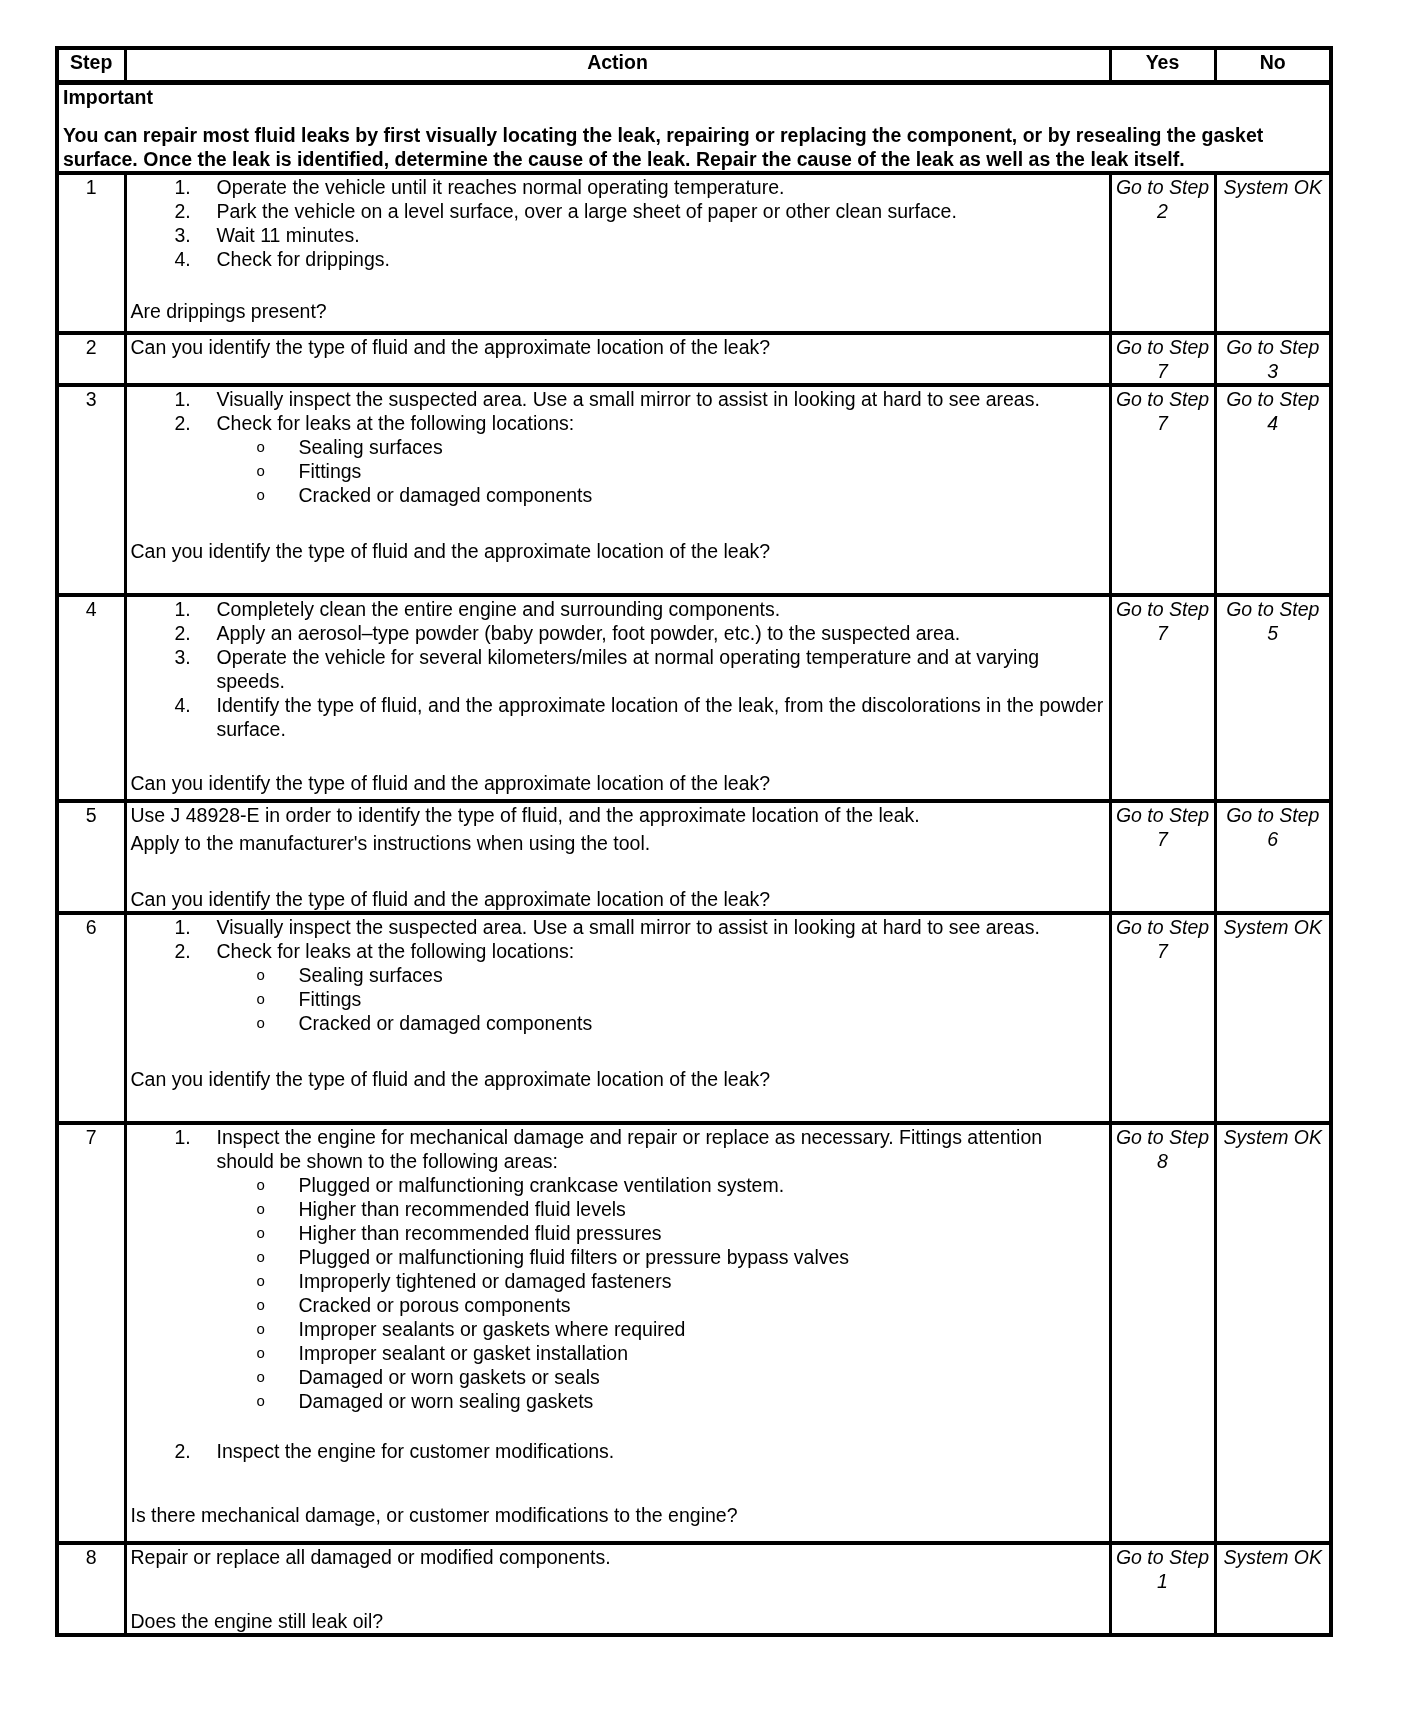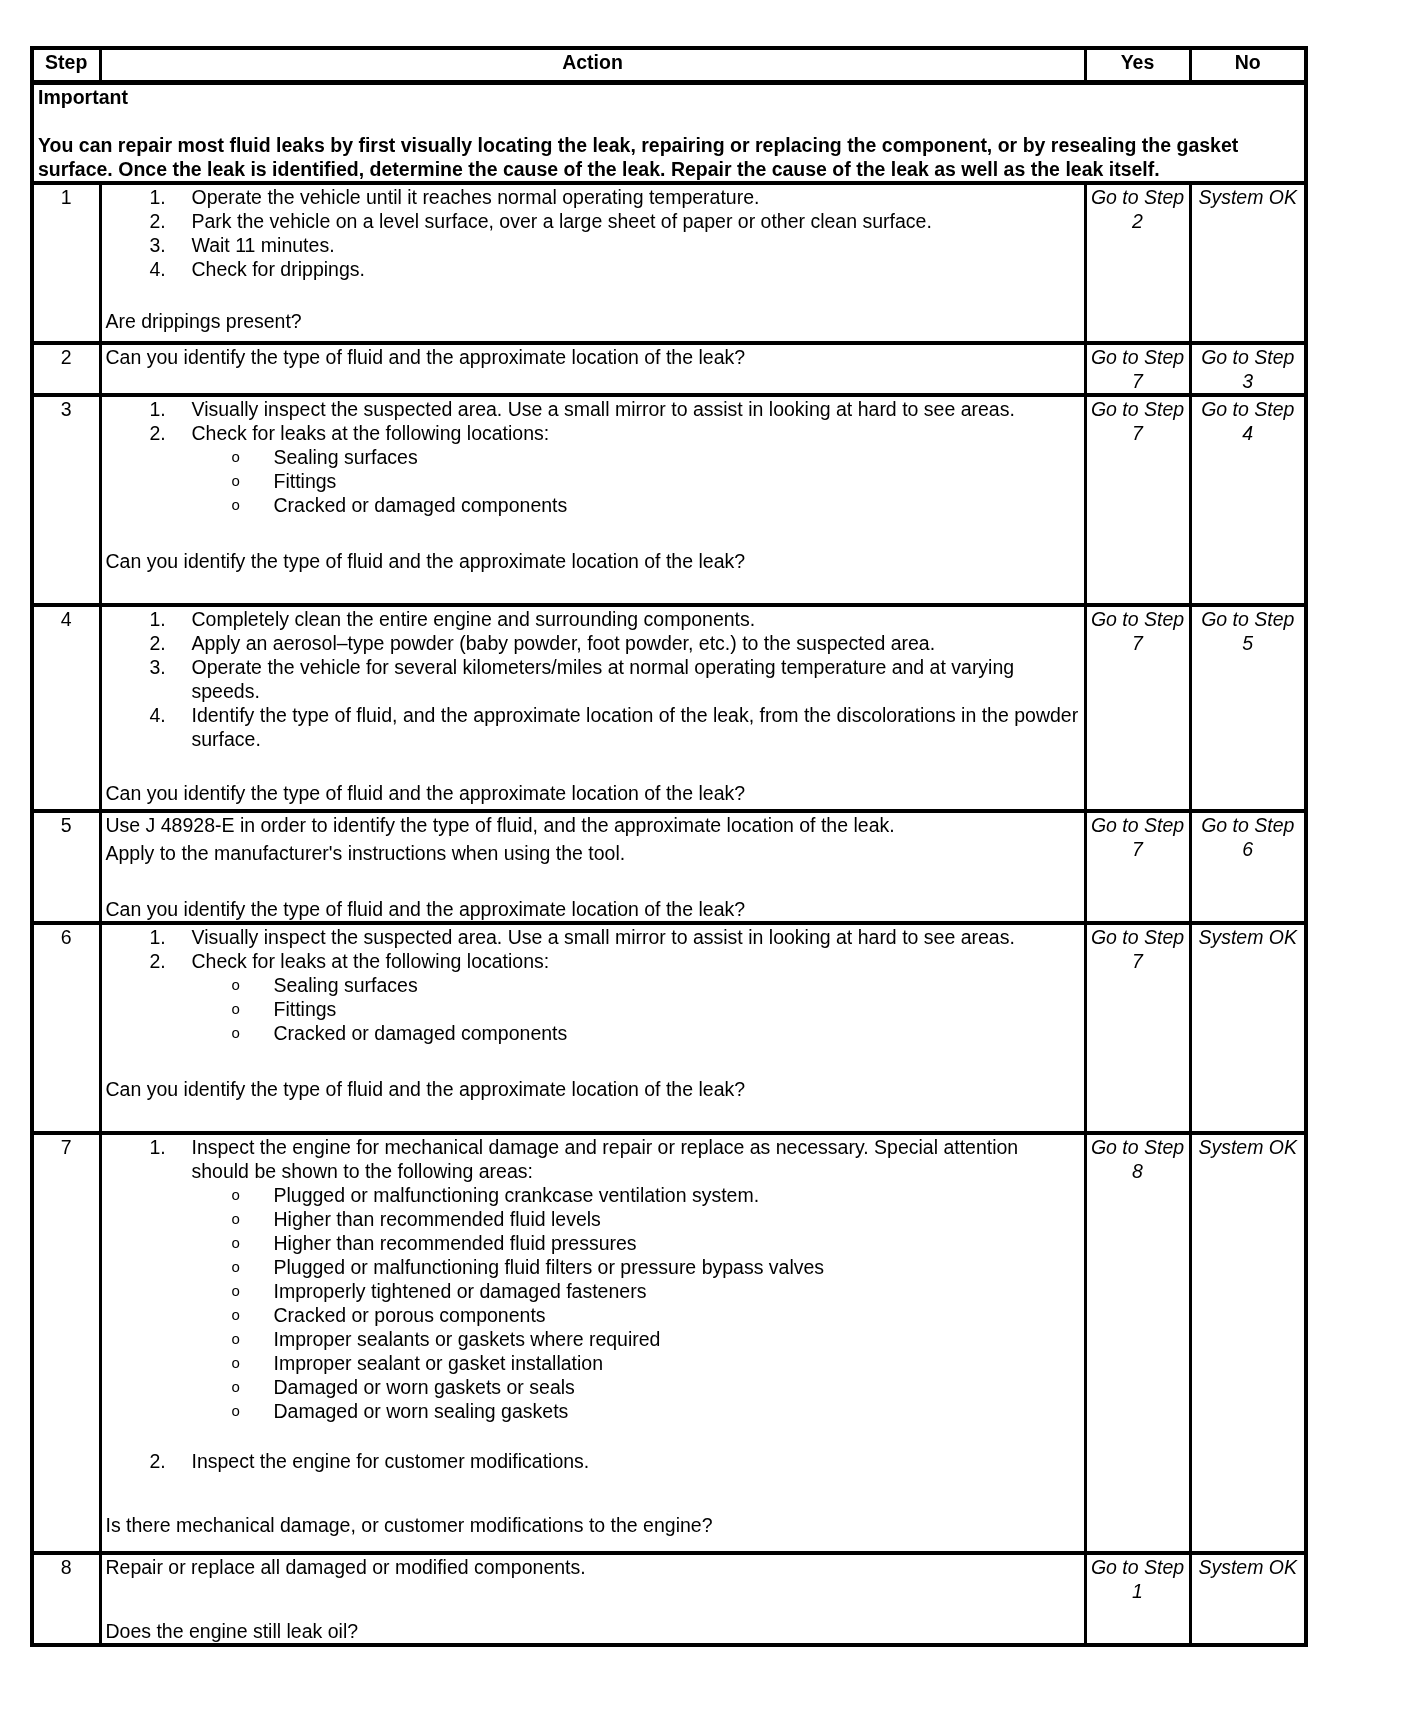--- a/index.html
+++ b/index.html
@@ -1,31 +1,31 @@
 <!DOCTYPE html>
 <html><head>
 <meta charset="utf-8">
 <style>
   html, body { margin:0; padding:0; background:#ffffff; }
   body { width:1408px; height:1720px; position:relative; font-family:"Liberation Sans", sans-serif; color:#000; }
   table.diag {
-    position:absolute; left:30px; top:46px; width:1274px;
+    position:absolute; left:55px; top:46px; width:1274px;
     border-collapse:collapse; table-layout:fixed;
     border:4px solid #000;
     font-size:19.5px; line-height:24px;
   }
   table.diag td, table.diag th { border:3px solid #000; padding:0 4px; vertical-align:top; }
   col.c-step { width:68px; }
   col.c-action { width:985px; }
   col.c-yes { width:105px; }
   col.c-no { width:116px; }
   th { font-weight:bold; text-align:center; height:30px; padding:0; vertical-align:middle; }
   tr.hdr th { border-bottom:5px solid #000; }
   td.important { font-weight:bold; padding:4px 4px 2px 4px; }
-  .imp-title { margin-bottom:24px; }
+  .imp-title { margin-bottom:14px; }
   tr.step-row > td { border-top:4px solid #000; }
   td.step-num { text-align:center; vertical-align:middle; }
   td.action { padding:2px 4px 2px 4px; }
   td.yes, td.no { text-align:center; vertical-align:bottom; padding:0 2px 2px 2px;font-style:italic; }
   td.mid { vertical-align:middle; }
   ol.steps { list-style:none; margin:0; padding:0; }
   ol.steps > li { position:relative; padding-left:86px; }
   ol.steps > li .num { position:absolute; left:44px; width:30px; }
   ul.subs { list-style:none; margin:0; padding:0; }
   ul.subs li { position:relative; padding-left:84px; margin-left:-2px; }
@@ -149,21 +149,21 @@
       <div class="question" style="margin-top:32px">Can you identify the type of fluid and the approximate location of the leak?</div>
     </td>
     <td class="yes">Go to Step 7</td>
     <td class="no">System OK</td>
   </tr>
 
   <tr class="step-row r7">
     <td class="step-num">7</td>
     <td class="action">
       <ol class="steps">
-        <li><span class="num">1.</span><span>Inspect the engine for mechanical damage and repair or replace as necessary. Special attention should be shown to the following areas:</span>
+        <li><span class="num">1.</span><span>Inspect the engine for mechanical damage and repair or replace as necessary. Fittings attention should be shown to the following areas:</span>
           <ul class="subs">
             <li><span class="bul">o</span><span>Plugged or malfunctioning crankcase ventilation system.</span></li>
             <li><span class="bul">o</span><span>Higher than recommended fluid levels</span></li>
             <li><span class="bul">o</span><span>Higher than recommended fluid pressures</span></li>
             <li><span class="bul">o</span><span>Plugged or malfunctioning fluid filters or pressure bypass valves</span></li>
             <li><span class="bul">o</span><span>Improperly tightened or damaged fasteners</span></li>
             <li><span class="bul">o</span><span>Cracked or porous components</span></li>
             <li><span class="bul">o</span><span>Improper sealants or gaskets where required</span></li>
             <li><span class="bul">o</span><span>Improper sealant or gasket installation</span></li>
             <li><span class="bul">o</span><span>Damaged or worn gaskets or seals</span></li>

